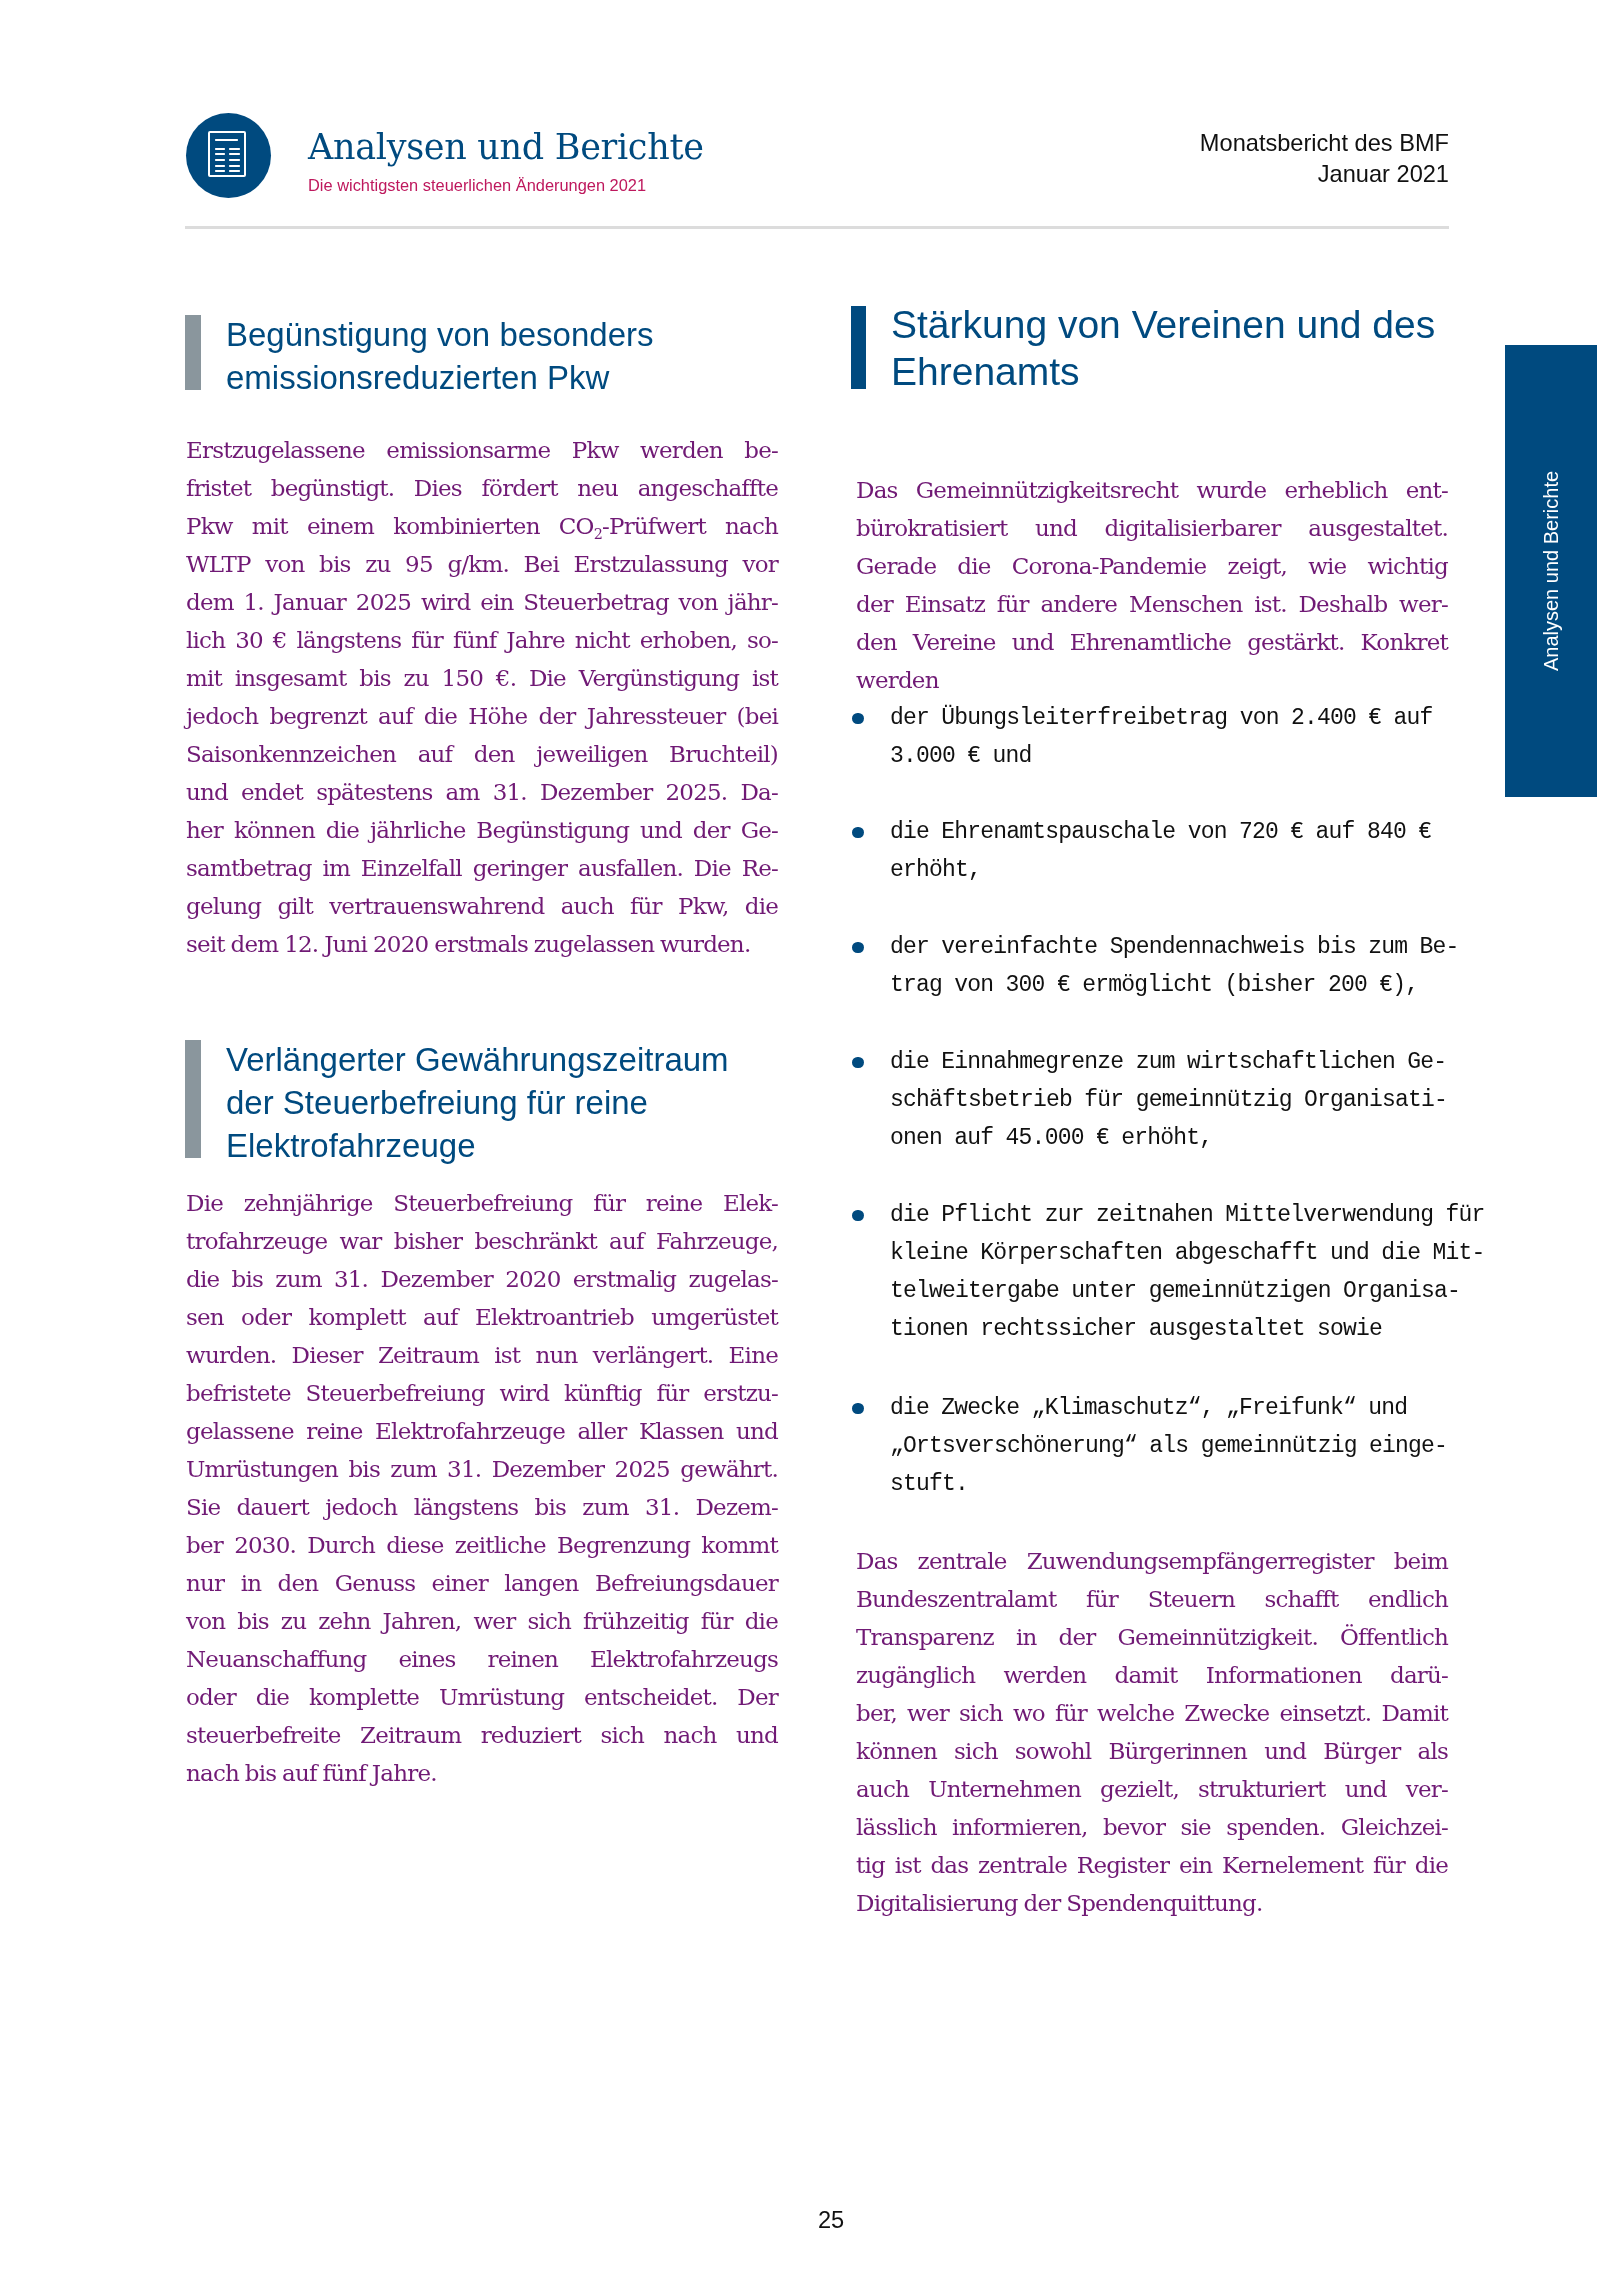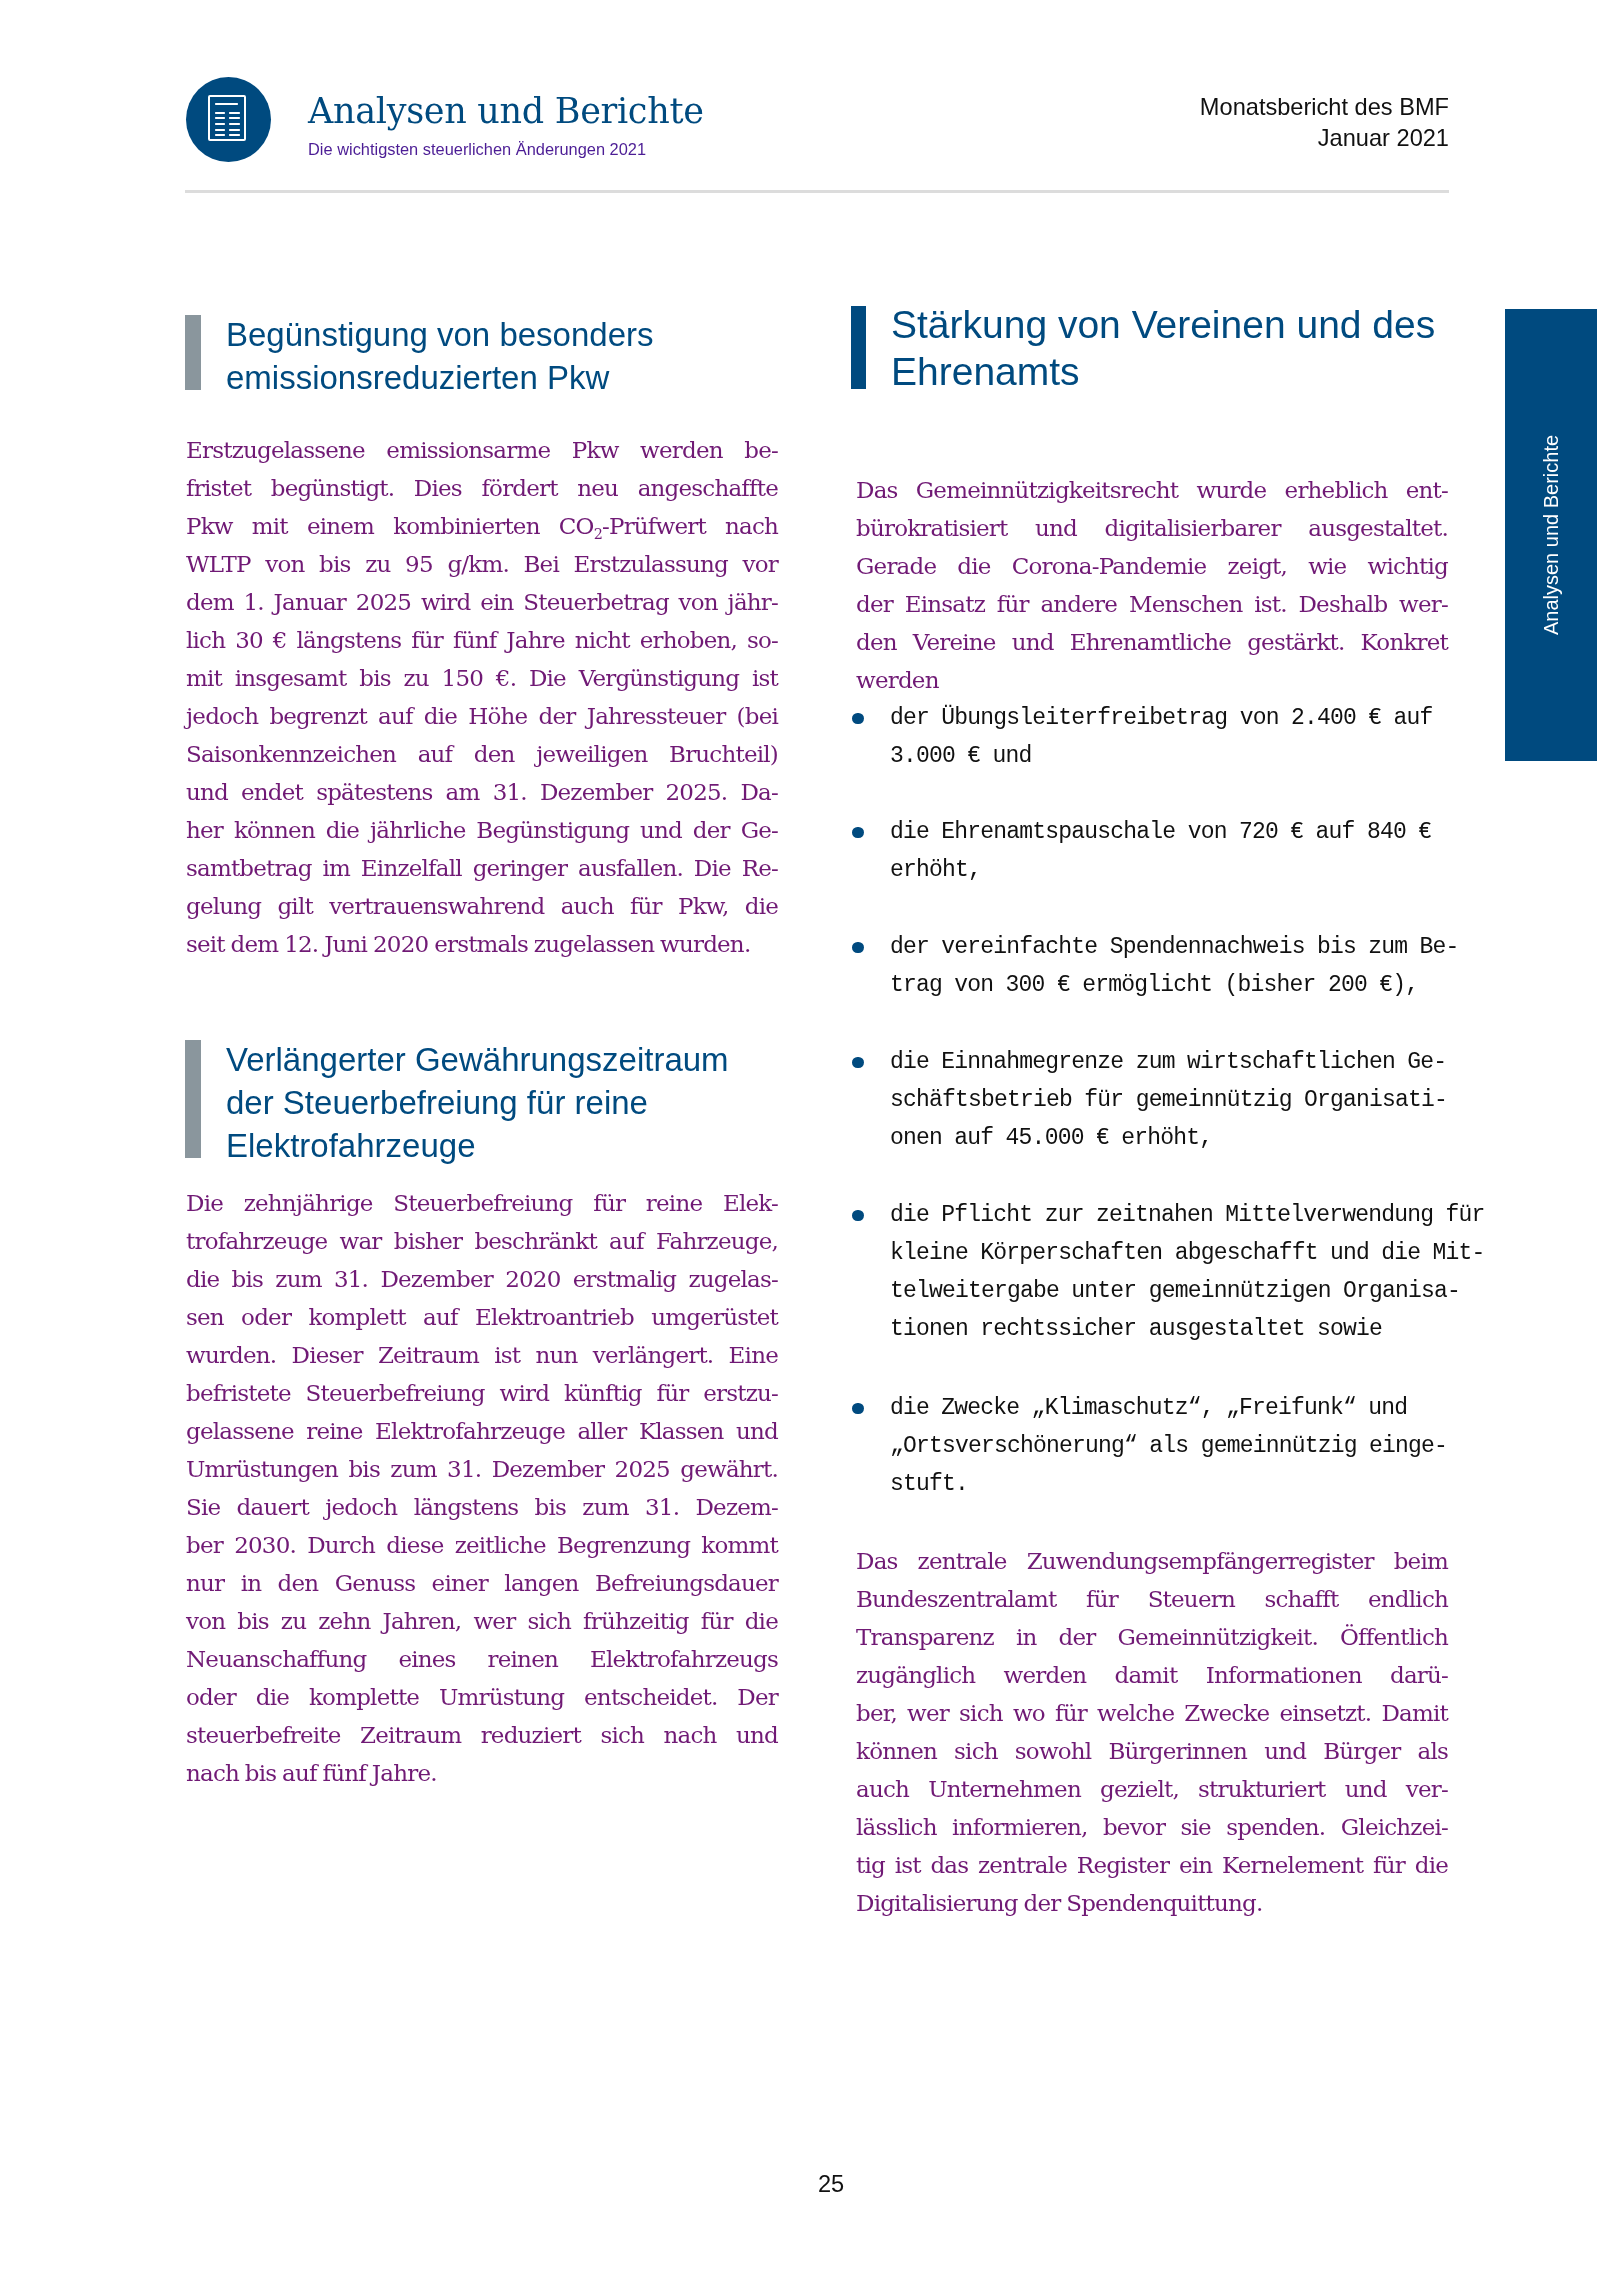--- a/index.html
+++ b/index.html
@@ -1,24 +1,24 @@
 <!DOCTYPE html>
 <html style="font-size:10.5px"><head>
 <meta charset="utf-8">
 <style>
   html, body { margin:0; padding:0; background:#ffffff; }
   body { width:1623px; height:2295px; position:relative; overflow:hidden; }
-  .abs { position:absolute; }
+  .abs { position:absolute;margin-top:36px; }
 
   
   .logo-circle { left:186px; top:77px; width:85px; height:85px; border-radius:50%; background:#004a7f; }
   .logo-doc { position:absolute; left:21.6px; top:18.3px; width:38px; height:46px; border:2px solid #ffffff; border-radius:2px; box-sizing:border-box; }
   .logo-doc .ln { position:absolute; height:2px; background:#ffffff; border-radius:0.7px; }
   .hdr-title { left:308px; top:92px; font-family:"DejaVu Serif", serif; font-size:35px; color:#004a7f; white-space:nowrap; letter-spacing:-0.3px; line-height:39px; }
-  .hdr-sub { left:308px; top:139px; font-family:"Liberation Sans", sans-serif; font-size:16.4px; color:#4c1d95; white-space:nowrap; line-height:21px; }
+  .hdr-sub { left:308px; top:139px; font-family:"Liberation Sans", sans-serif; font-size:16.4px; color:#be185d; white-space:nowrap; line-height:21px; }
   .hdr-right { right:174px; top:92px; text-align:right; font-family:"Liberation Sans", sans-serif; font-size:23.6px; line-height:31px; color:#111; white-space:nowrap; }
   .hdr-rule { left:185px; top:190px; width:1264px; height:3.3px; background:#dcdcdc; }
 
   
   .side-tab { left:1505px; top:309px; width:92px; height:452px; background:#004a7f; }
   .side-tab-text { position:absolute; left:50%; top:50%; transform:translate(-50%,-50%) rotate(-90deg); color:#ffffff; font-family:"Liberation Sans", sans-serif; font-size:20px; white-space:nowrap; }
 
   
   .hbar { position:absolute; width:15.7px; }
   .hbar.grey { background:#8a969d; }

